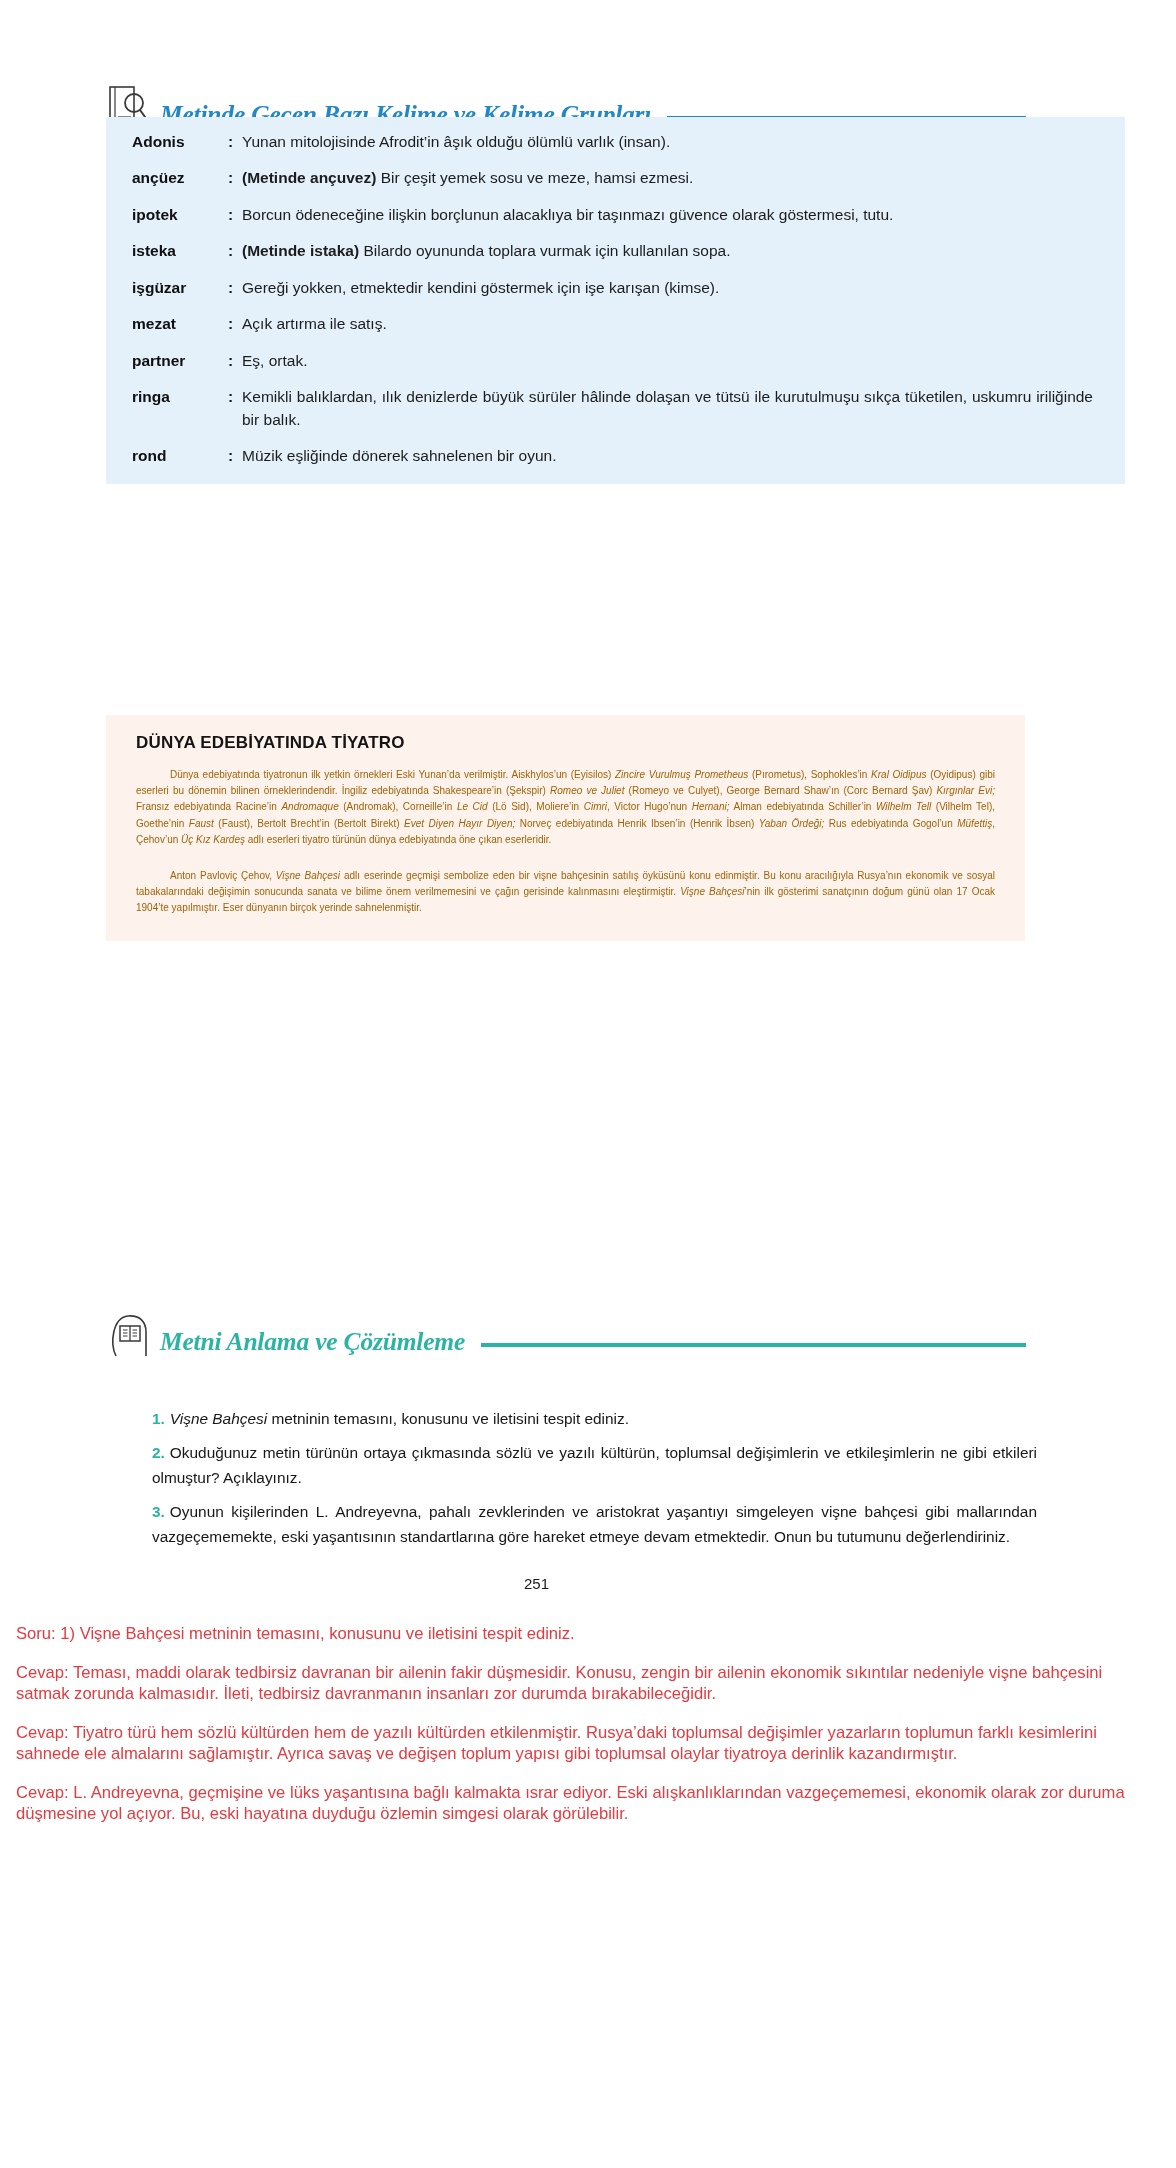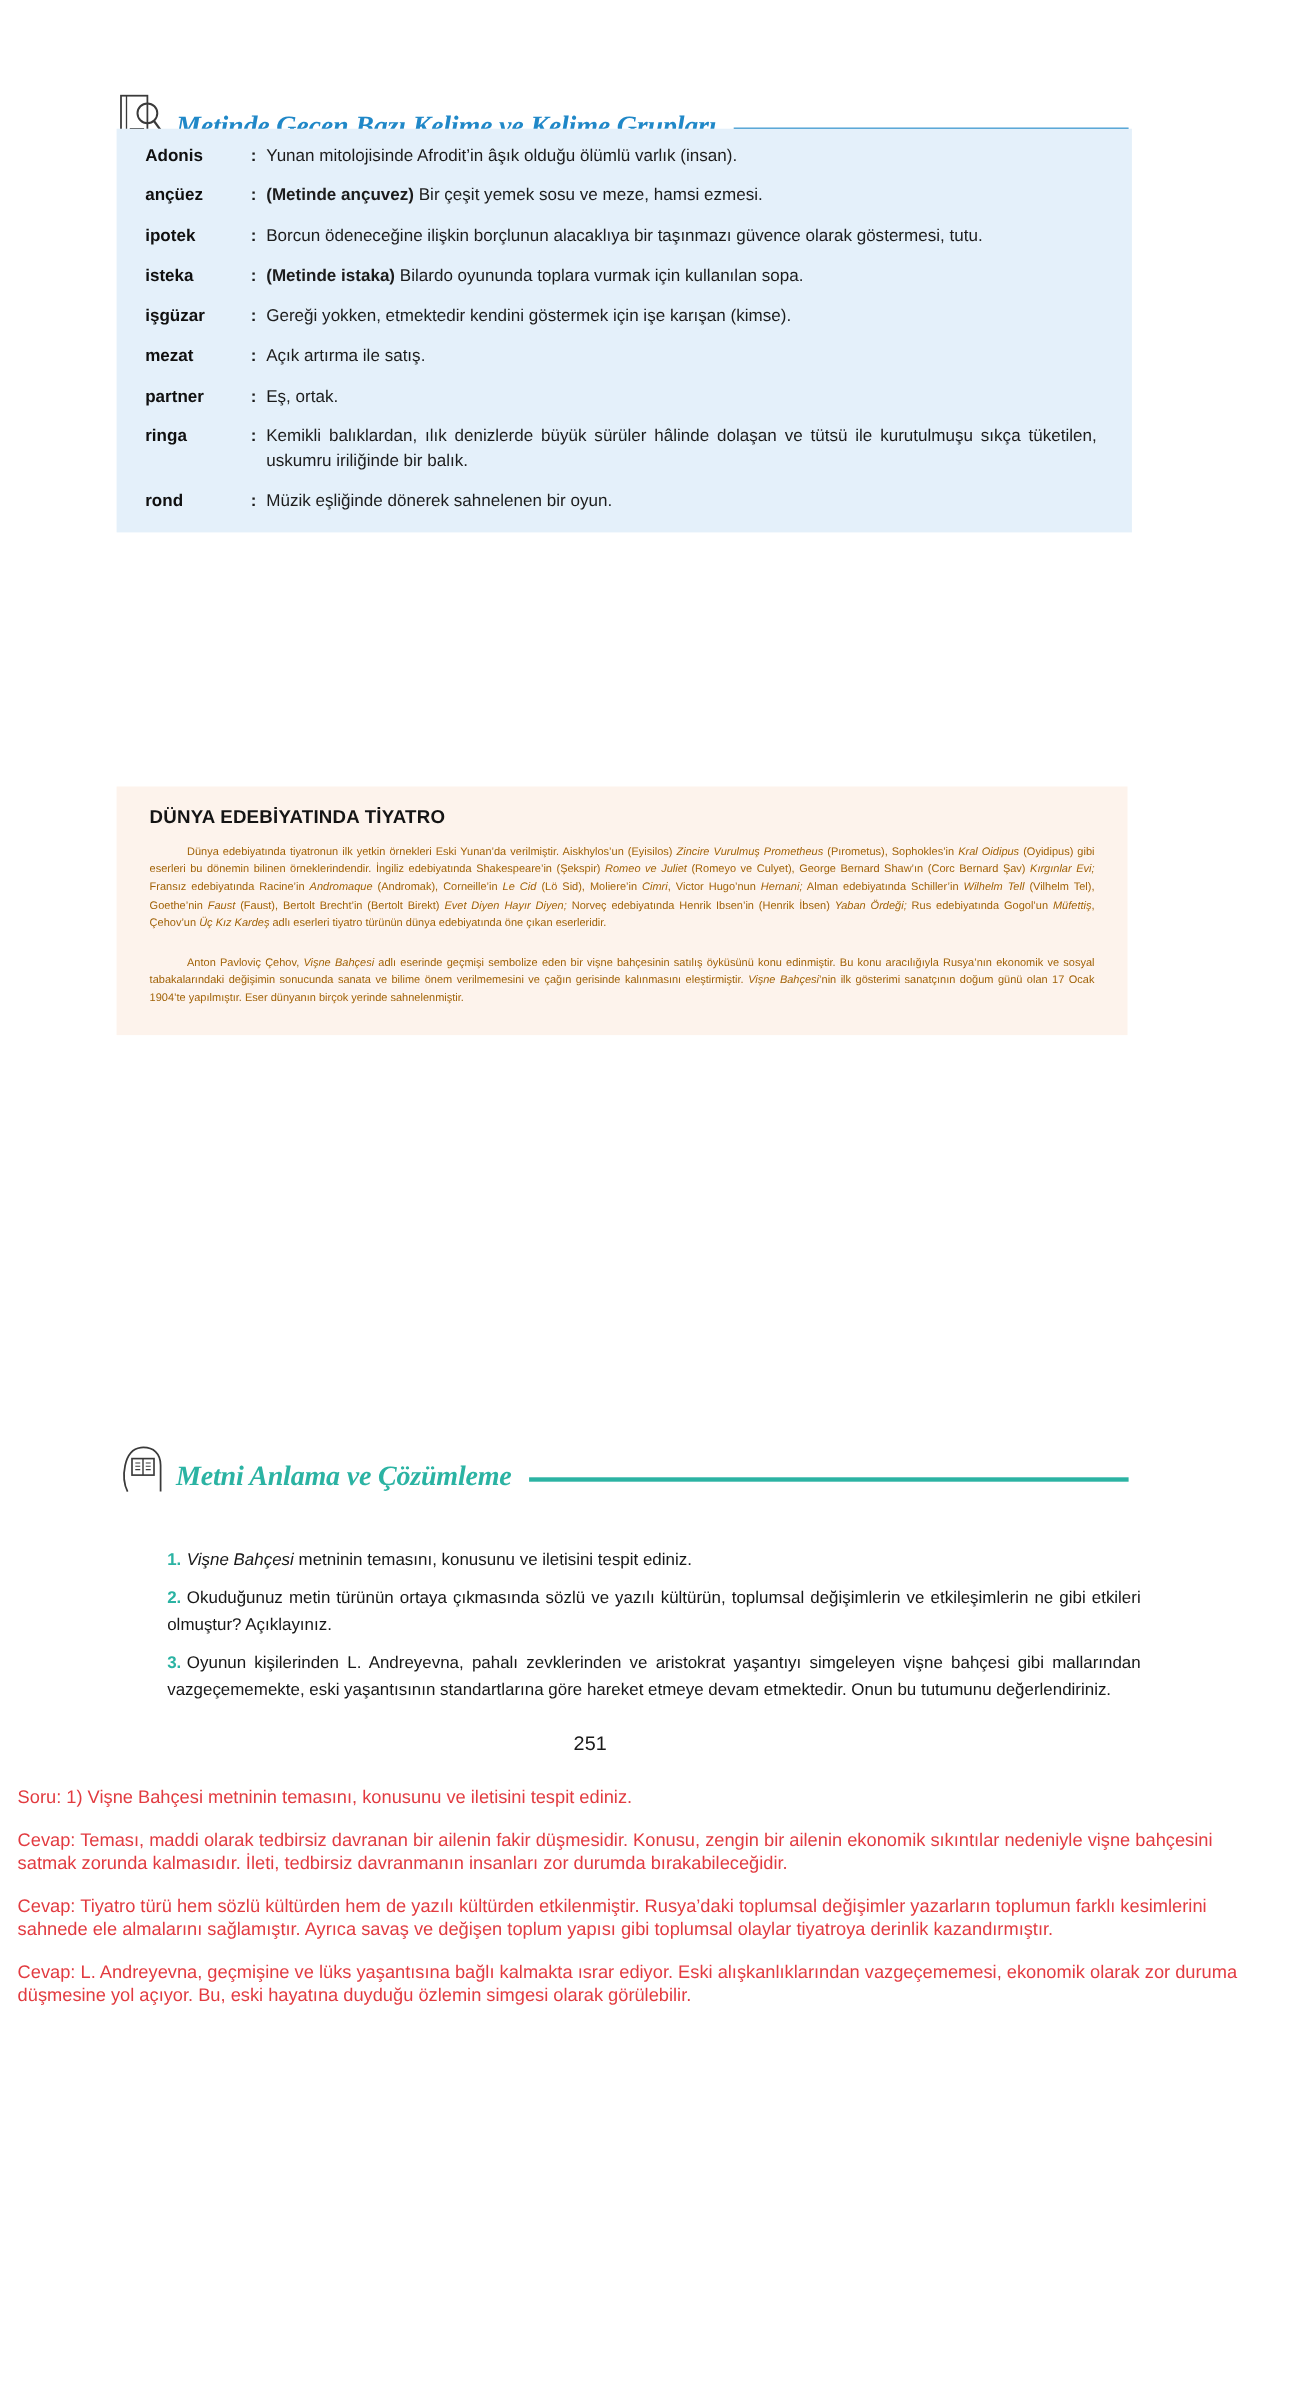--- a/index.html
+++ b/index.html
@@ -58,21 +58,21 @@
   .head-orange .title { color: #e2862c; }
   .head-orange .rule  { background: #e2862c; }
   .head-teal .title { color: #2bb3a3; }
   .head-teal .rule  { background: #2bb3a3; }
 
   
   .vocab-panel {
     position: absolute;
     left: 106px;
     top: 117px;
-    width: 923px;
+    width: 1019px;
     background: #e4f0fa;
     padding: 14px 0 16px 0;
     box-sizing: border-box;
   }
   .vocab-row {
     display: flex;
     align-items: flex-start;
     padding: 0 28px 0 26px;
     margin-bottom: 14px;
   }
@@ -152,21 +152,21 @@
     margin-right: 5px;
   }
   .q-item i { font-style: italic; }
 
   .page-number {
     position: absolute;
     top: 1575px;
     left: 0;
     width: 1073px;
     text-align: center;
-    font-size: 18px;
+    font-size: 15px;
     color: #1a1a1a;
   }
 
   
   .answers {
     position: absolute;
     left: 16px;
     top: 1623px;
     width: 1132px;
     color: #e23b40;

